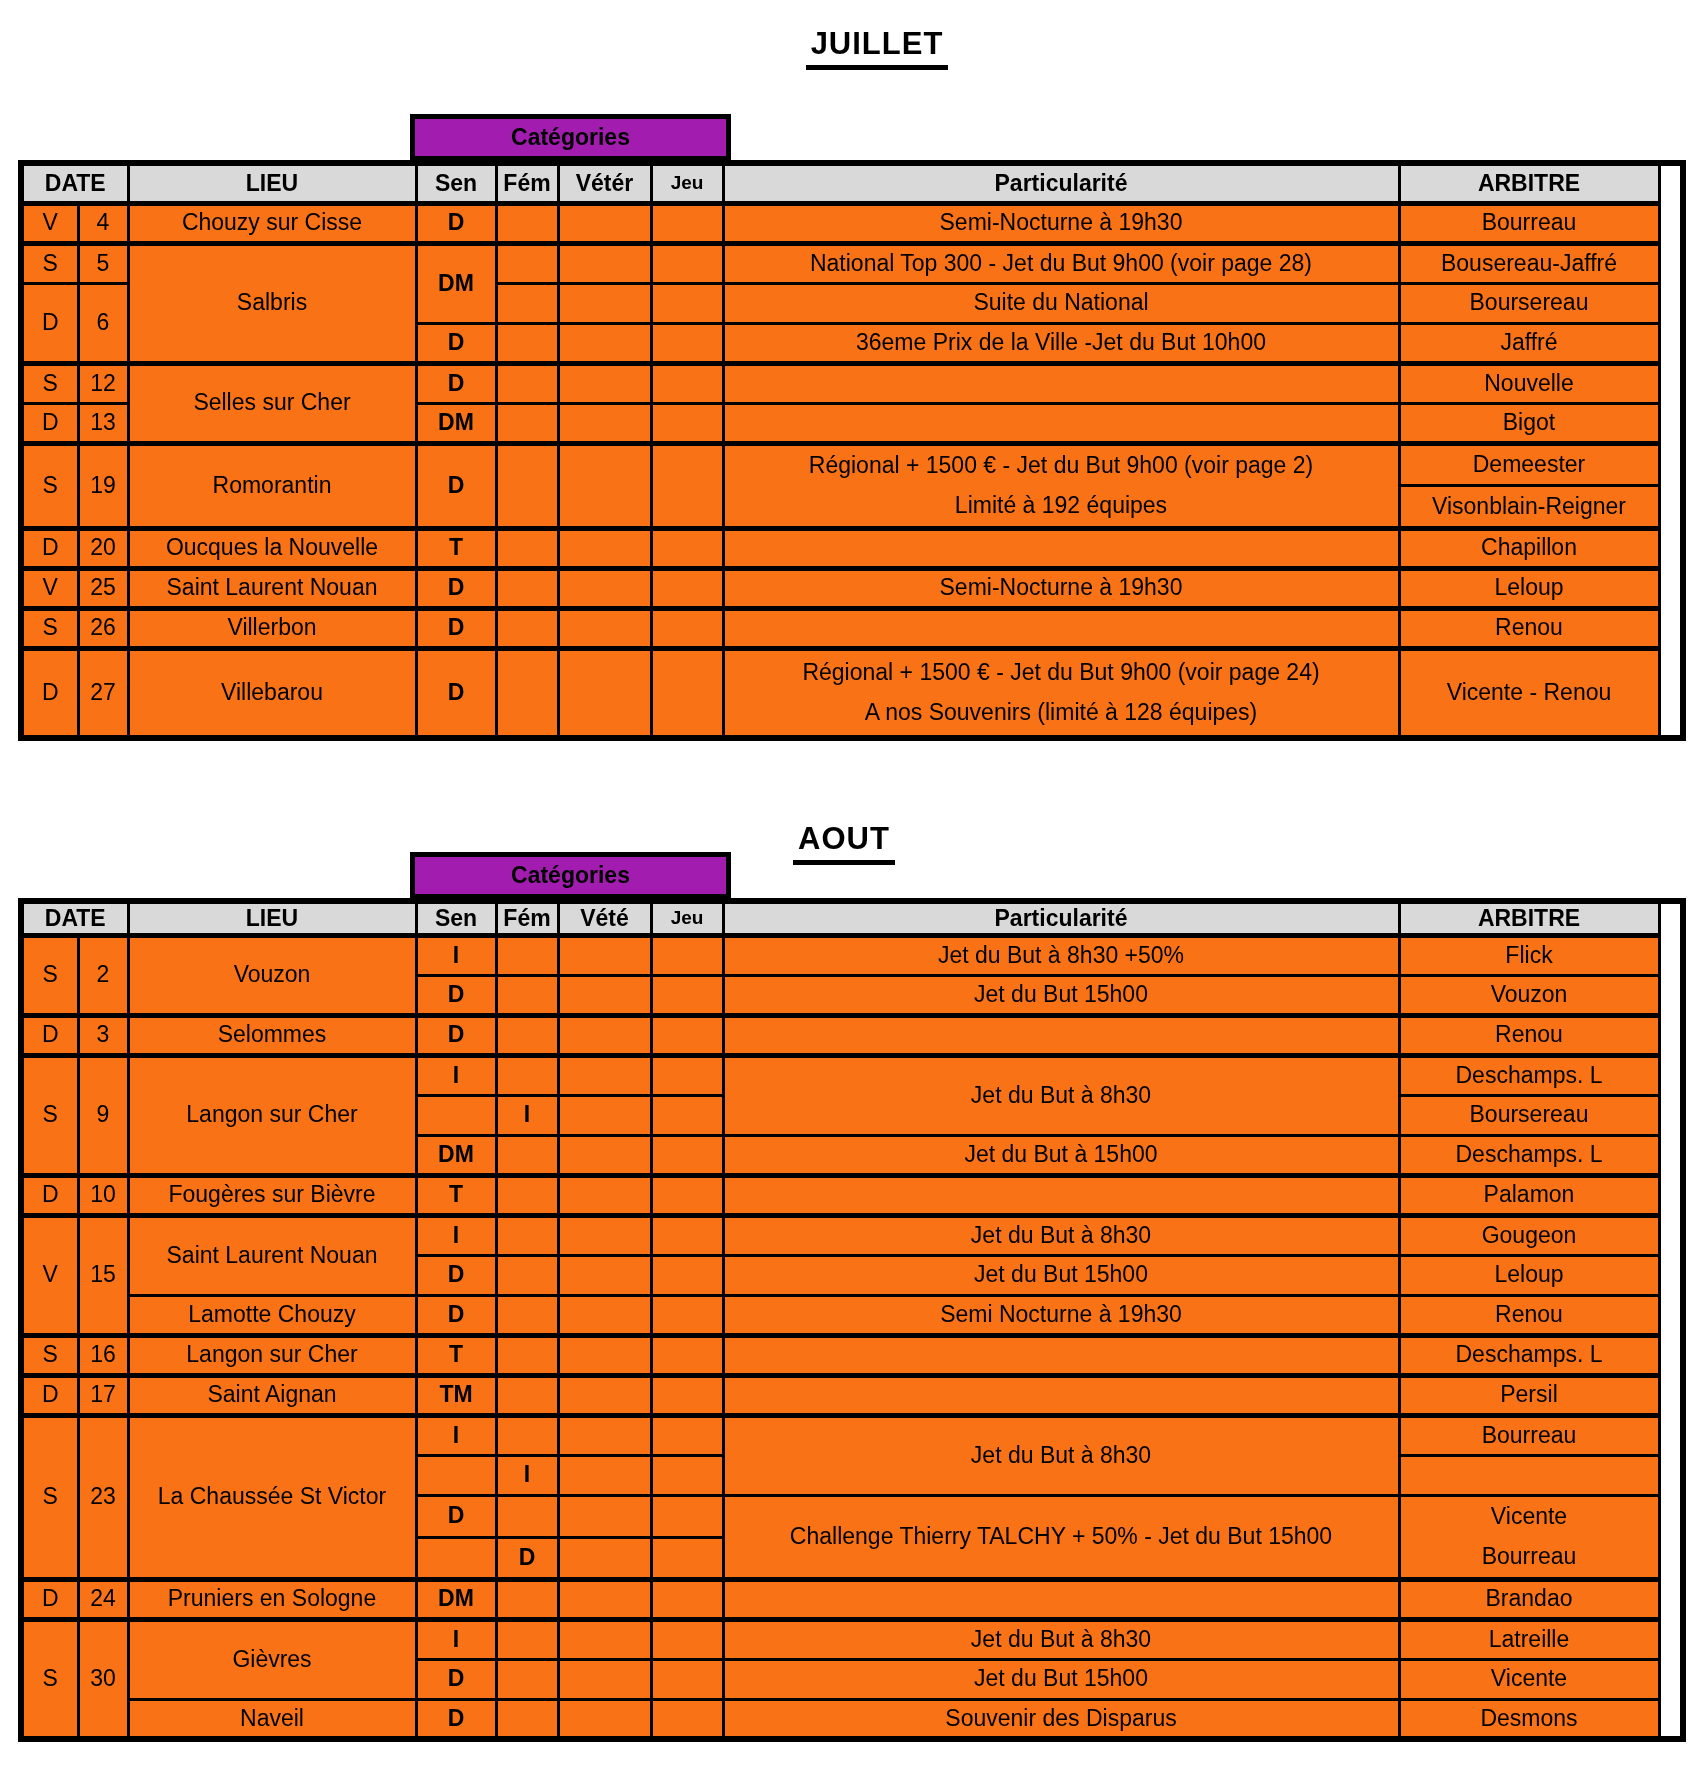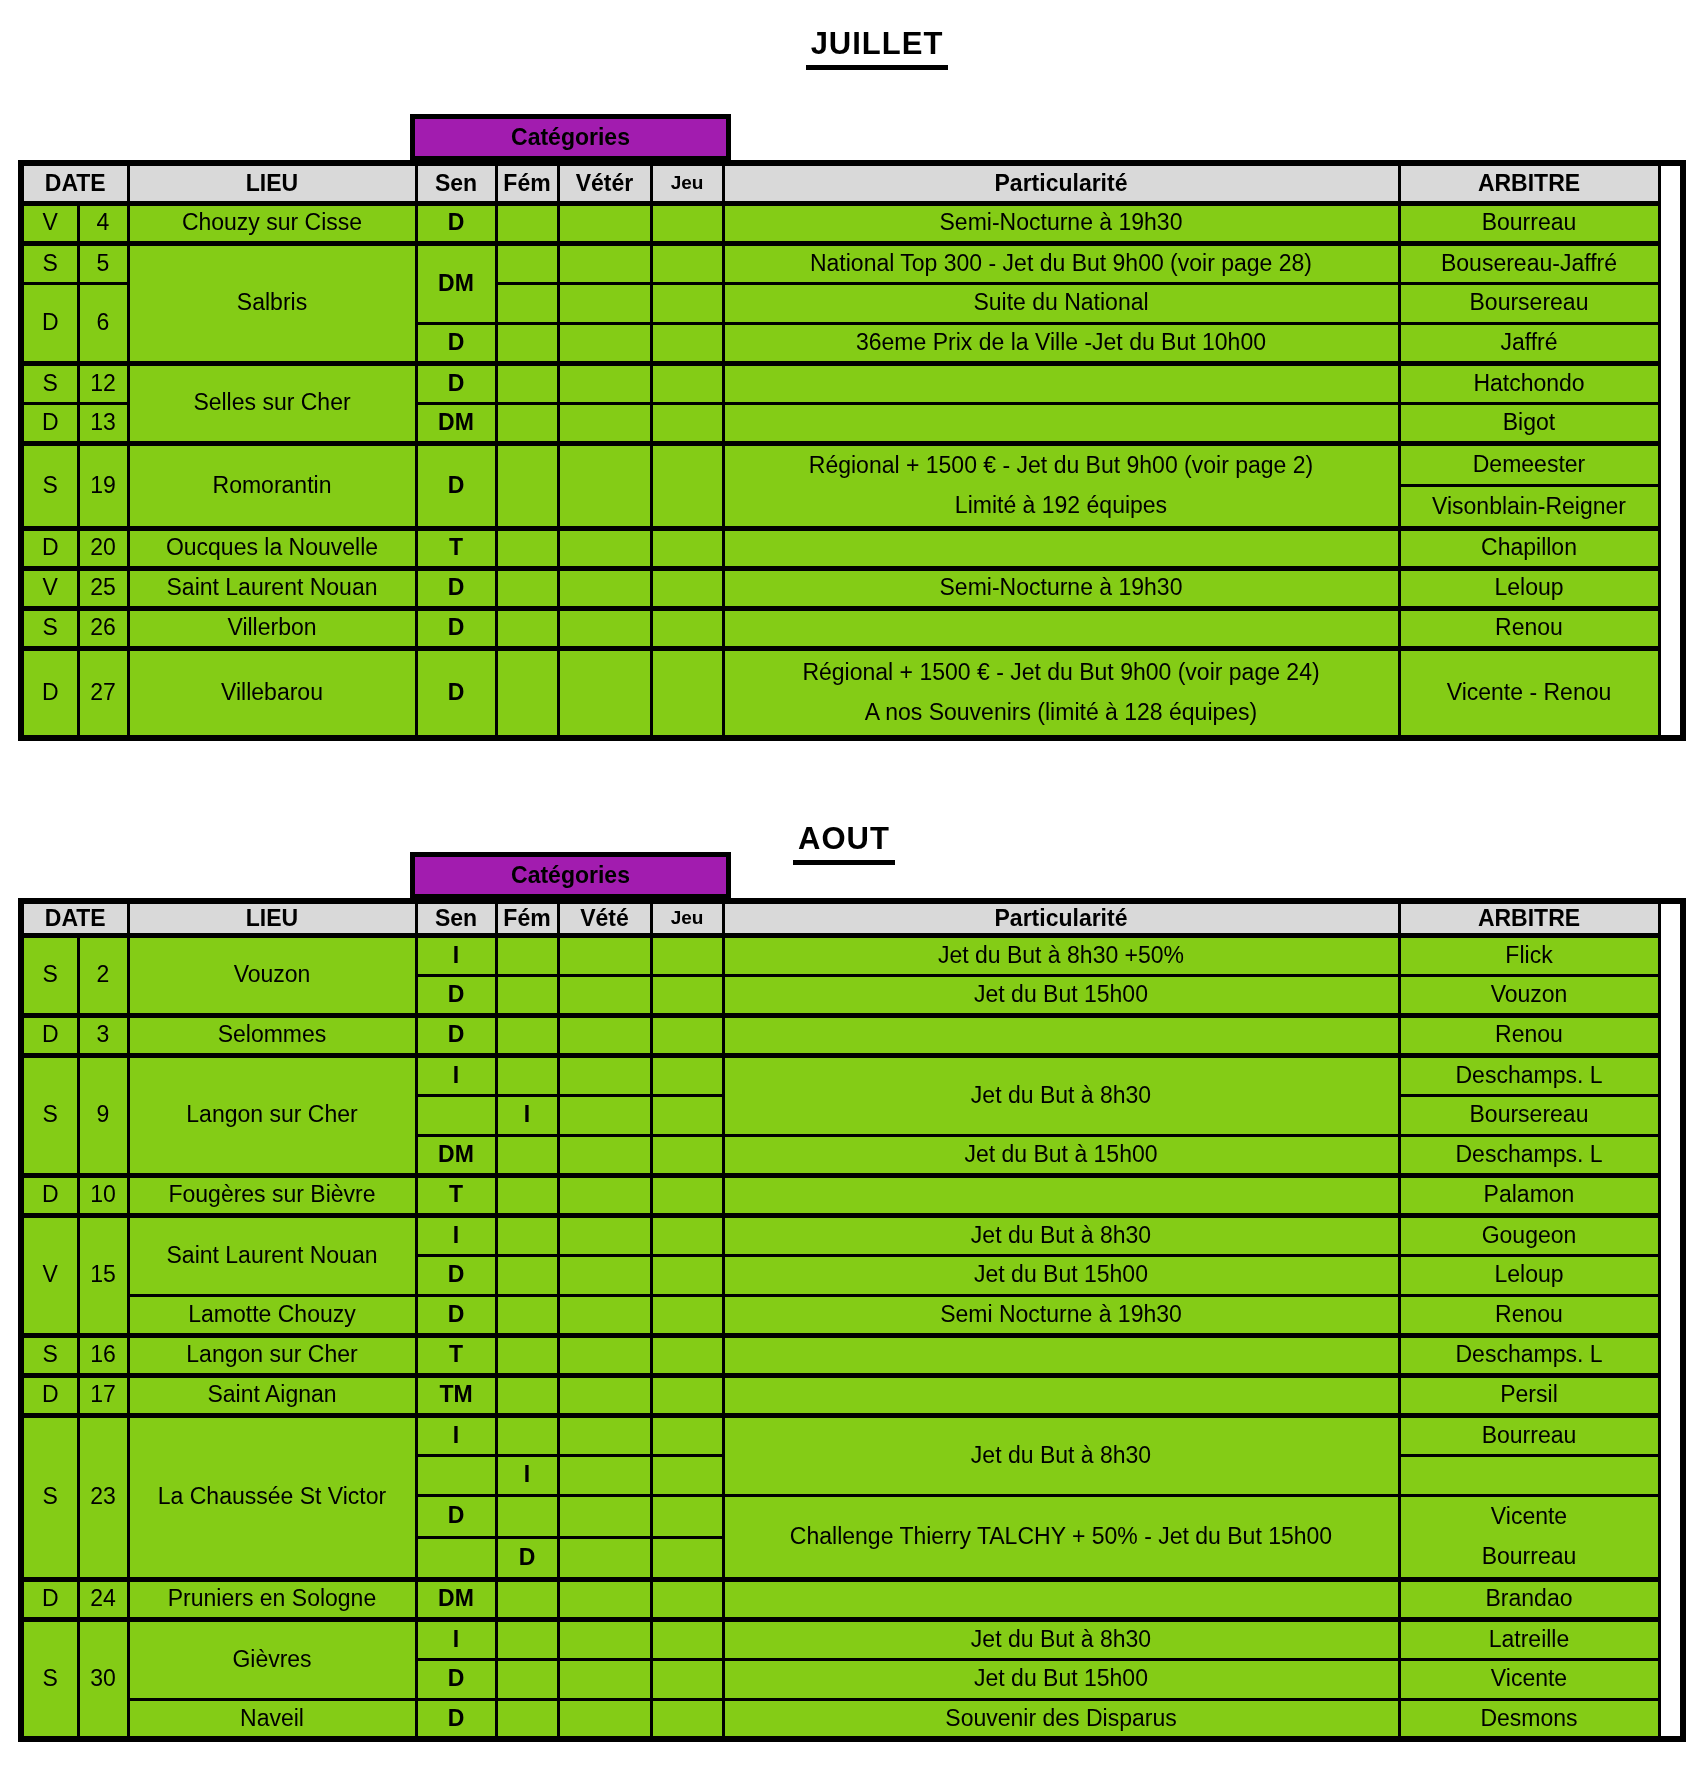--- a/index.html
+++ b/index.html
@@ -15,21 +15,21 @@
   }
   .tbl-wrap{position:absolute;left:18px;}
   .cats-box{
     position:absolute;box-sizing:border-box;height:47px;z-index:3;
     border:5px solid #000;background:#a21caf;
     display:flex;align-items:center;justify-content:center;
     font-weight:bold;font-size:23px;
   }
   table.cal{
     border-collapse:collapse;table-layout:fixed;
-    border:6px solid #000;background:#84cc16;
+    border:6px solid #000;background:#f97316;
   }
   table.cal td{
     border:3px solid #000;padding:0;overflow:hidden;
     text-align:center;vertical-align:middle;
     font-size:23px;line-height:1.1;
   }
   tr.hrow td.hcell{
     background:#d9d9d9;font-weight:bold;font-size:23px;
     border-bottom:5px solid #000;
   }
@@ -125,21 +125,21 @@
       </tr>
       <tr class="grp">
         <td class="day">S</td>
         <td class="num">12</td>
         <td class="lieu" rowspan="2">Selles sur Cher</td>
         <td class="cat">D</td>
         <td></td>
         <td></td>
         <td></td>
         <td class="part"></td>
-        <td class="arb">Hatchondo</td>
+        <td class="arb">Nouvelle</td>
       </tr>
       <tr>
         <td class="day">D</td>
         <td class="num">13</td>
         <td class="cat">DM</td>
         <td></td>
         <td></td>
         <td></td>
         <td class="part"></td>
         <td class="arb">Bigot</td>

